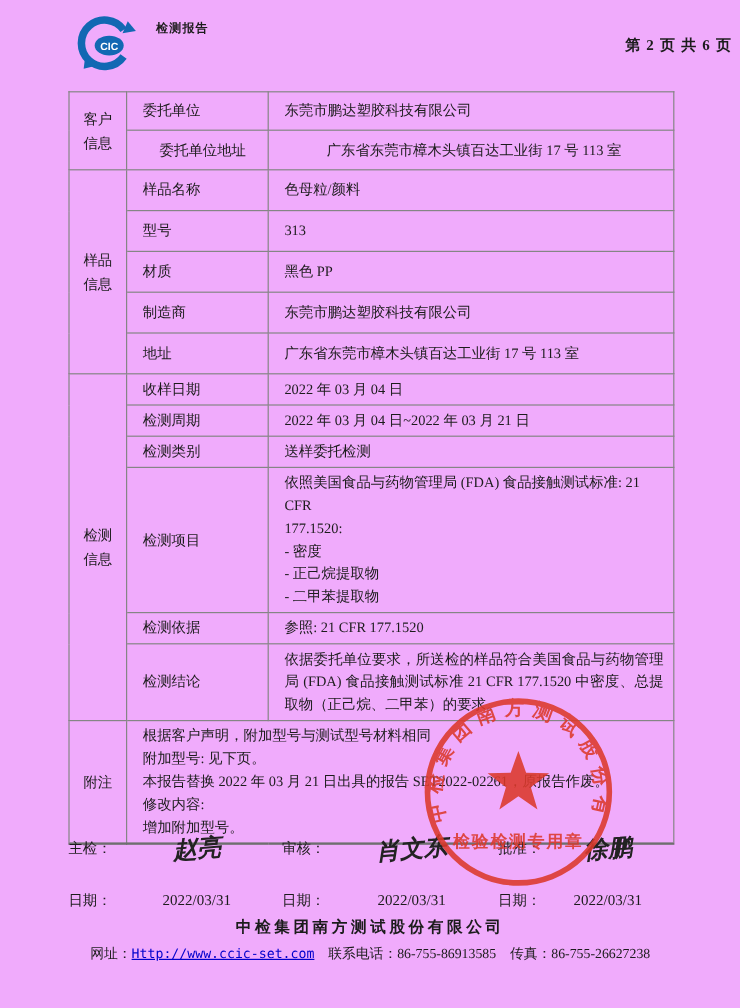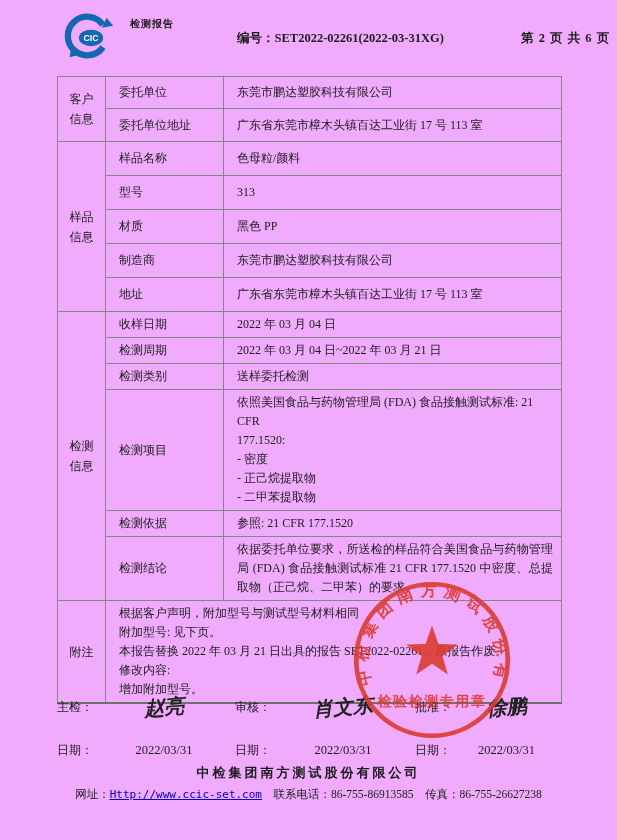--- a/index.html
+++ b/index.html
@@ -54,36 +54,35 @@
 <div class="page">
 
   <svg class="hdr-logo" viewBox="0 0 60 48">
     <path d="M 42.4 12.5 A 20 20 0 1 0 42.4 35.5" fill="none" stroke="#1268b3" stroke-width="6.5"></path>
     <polygon points="46,5 53,13.5 41.5,15.5" fill="#1268b3"></polygon>
     <polygon points="9,38 16,44 8,46" fill="#1268b3"></polygon>
     <ellipse cx="30" cy="26" rx="12.5" ry="8.5" fill="#1268b3"></ellipse>
     <text x="30" y="29.5" text-anchor="middle" font-size="9" font-weight="bold" fill="#ffffff" font-family="Liberation Sans, sans-serif">CIC</text>
   </svg>
   <div class="hdr-title">检测报告</div>
-  <div class="hdr-no">编号：SET2022-02261(2022-03-31XG)</div>
   <div class="hdr-page">第 2 页 共 6 页</div>
 
   <table class="report">
     <tbody>
         <tr style="height: 32px;">
           <td class="sec-cell" rowspan="2">
             <div>客户</div>
             <div>信息</div>
           </td>
           <td class="label-cell">委托单位</td>
           <td class="value-cell">
             <div>东莞市鹏达塑胶科技有限公司</div>
           </td>
         </tr>
-        <tr style="height: 33px;">
+        <tr style="height: 33px; text-align: center;">
           <td class="label-cell">委托单位地址</td>
           <td class="value-cell">
             <div>广东省东莞市樟木头镇百达工业街 17 号 113 室</div>
           </td>
         </tr>
         <tr style="height: 34px;">
           <td class="sec-cell" rowspan="5">
             <div>样品</div>
             <div>信息</div>
           </td>

